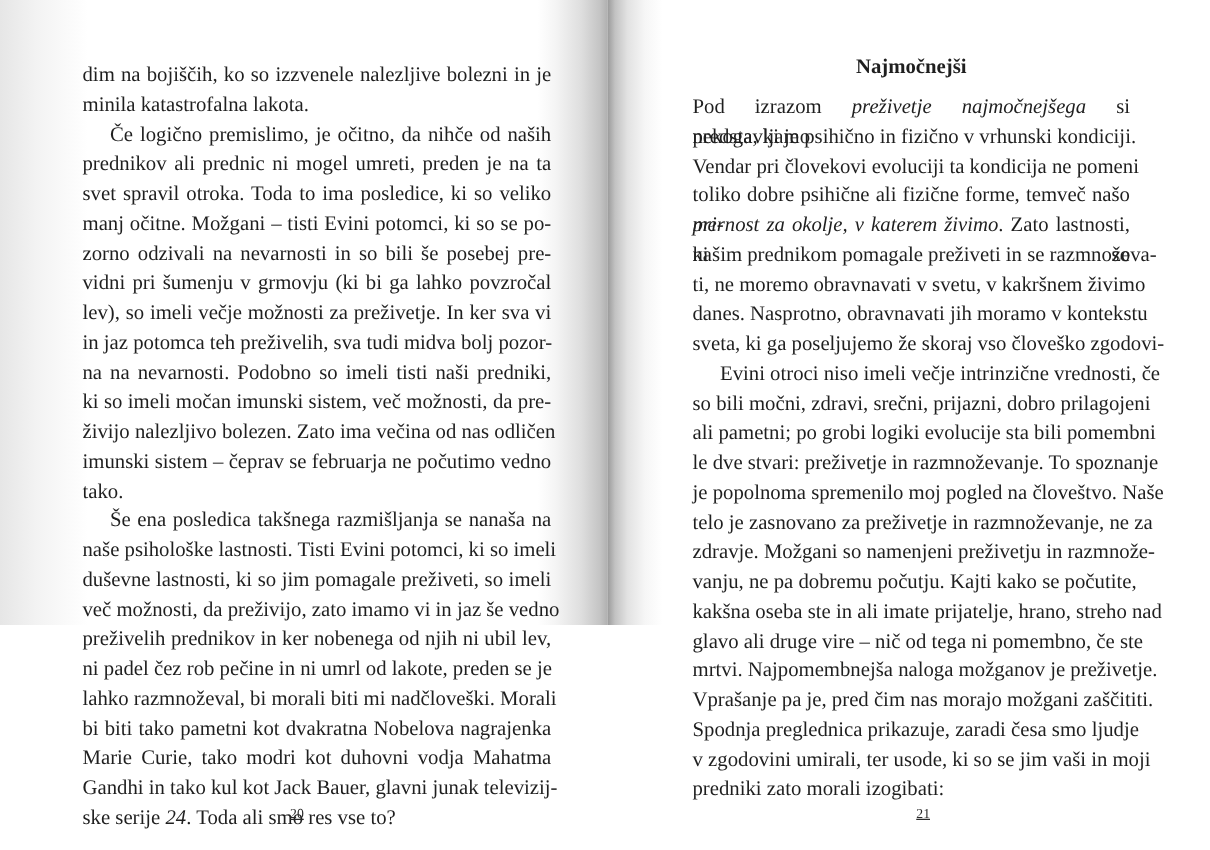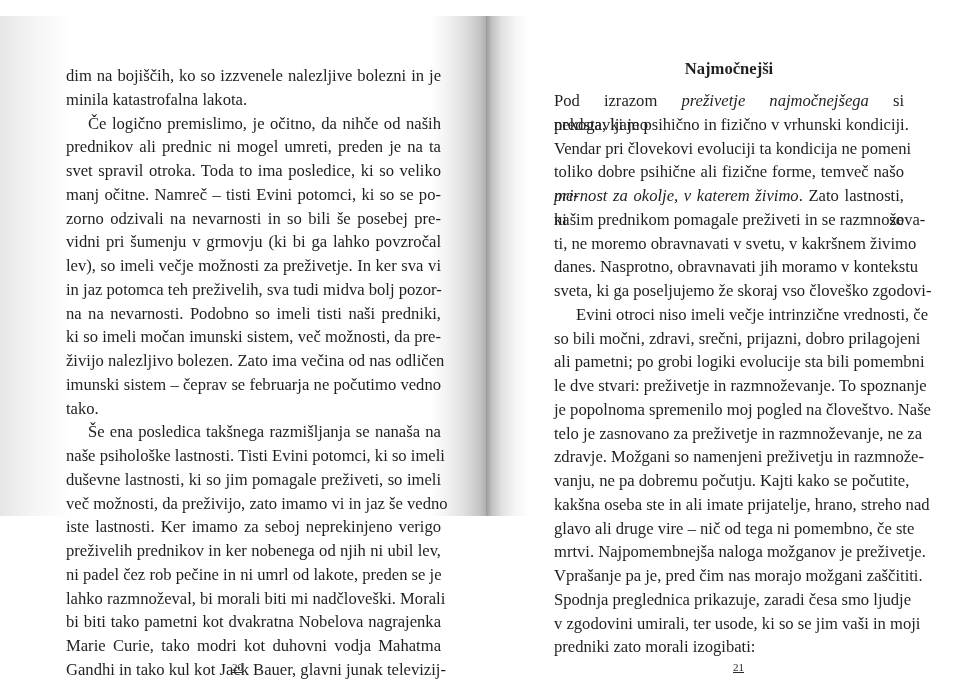--- a/index.html
+++ b/index.html
@@ -11,21 +11,21 @@
       background: #ffffff;
     }
     .spread {
       position: relative;
       width: 968px;
       height: 680px;
       overflow: hidden;
     }
     .page {
       position: absolute;
-      top: 16px;
+      top: 0;
       height: 500px;
     }
     .page-left {
       left: 0;
       width: 486px;
       background: linear-gradient(to right,
         #e6e6e6 0px, #f3f3f3 30px, #ffffff 70px,
         #ffffff 430px, #f4f4f4 445px, #dedede 465px, #c4c4c4 480px, #b0b0b0 486px);
     }
     .page-right {
@@ -95,35 +95,34 @@
 
 <div class="spread">
 
   <div class="page page-left">
     <div class="text-block left-text" id="left-body">
         <div class="line">dim na bojiščih, ko so izzvenele nalezljive bolezni in je</div>
         <div class="line last">minila katastrofalna lakota.</div>
         <div class="line indent">Če logično premislimo, je očitno, da nihče od naših</div>
         <div class="line">prednikov ali prednic ni mogel umreti, preden je na ta</div>
         <div class="line">svet spravil otroka. Toda to ima posledice, ki so veliko</div>
-        <div class="line">manj očitne. Namreč – tisti Evini potomci, ki so se po-</div>
+        <div class="line">manj očitne. Možgani – tisti Evini potomci, ki so se po-</div>
         <div class="line">zorno odzivali na nevarnosti in so bili še posebej pre-</div>
         <div class="line">vidni pri šumenju v grmovju (ki bi ga lahko povzročal</div>
         <div class="line">lev), so imeli večje možnosti za preživetje. In ker sva vi</div>
         <div class="line">in jaz potomca teh preživelih, sva tudi midva bolj pozor-</div>
         <div class="line">na na nevarnosti. Podobno so imeli tisti naši predniki,</div>
         <div class="line">ki so imeli močan imunski sistem, več možnosti, da pre-</div>
         <div class="line">živijo nalezljivo bolezen. Zato ima večina od nas odličen</div>
         <div class="line">imunski sistem – čeprav se februarja ne počutimo vedno</div>
         <div class="line last">tako.</div>
         <div class="line indent">Še ena posledica takšnega razmišljanja se nanaša na</div>
         <div class="line">naše psihološke lastnosti. Tisti Evini potomci, ki so imeli</div>
         <div class="line">duševne lastnosti, ki so jim pomagale preživeti, so imeli</div>
         <div class="line">več možnosti, da preživijo, zato imamo vi in jaz še vedno</div>
-        <div class="line">iste lastnosti. Ker imamo za seboj neprekinjeno verigo</div>
         <div class="line">preživelih prednikov in ker nobenega od njih ni ubil lev,</div>
         <div class="line">ni padel čez rob pečine in ni umrl od lakote, preden se je</div>
         <div class="line">lahko razmnoževal, bi morali biti mi nadčloveški. Morali</div>
         <div class="line">bi biti tako pametni kot dvakratna Nobelova nagrajenka</div>
         <div class="line">Marie Curie, tako modri kot duhovni vodja Mahatma</div>
         <div class="line">Gandhi in tako kul kot Jack Bauer, glavni junak televizij-</div>
         <div class="line last"><span>ske serije </span><em>24</em><span>. Toda ali smo res vse to?</span></div>
       </div>
     <div class="page-number page-number-left">20</div>
   </div>

